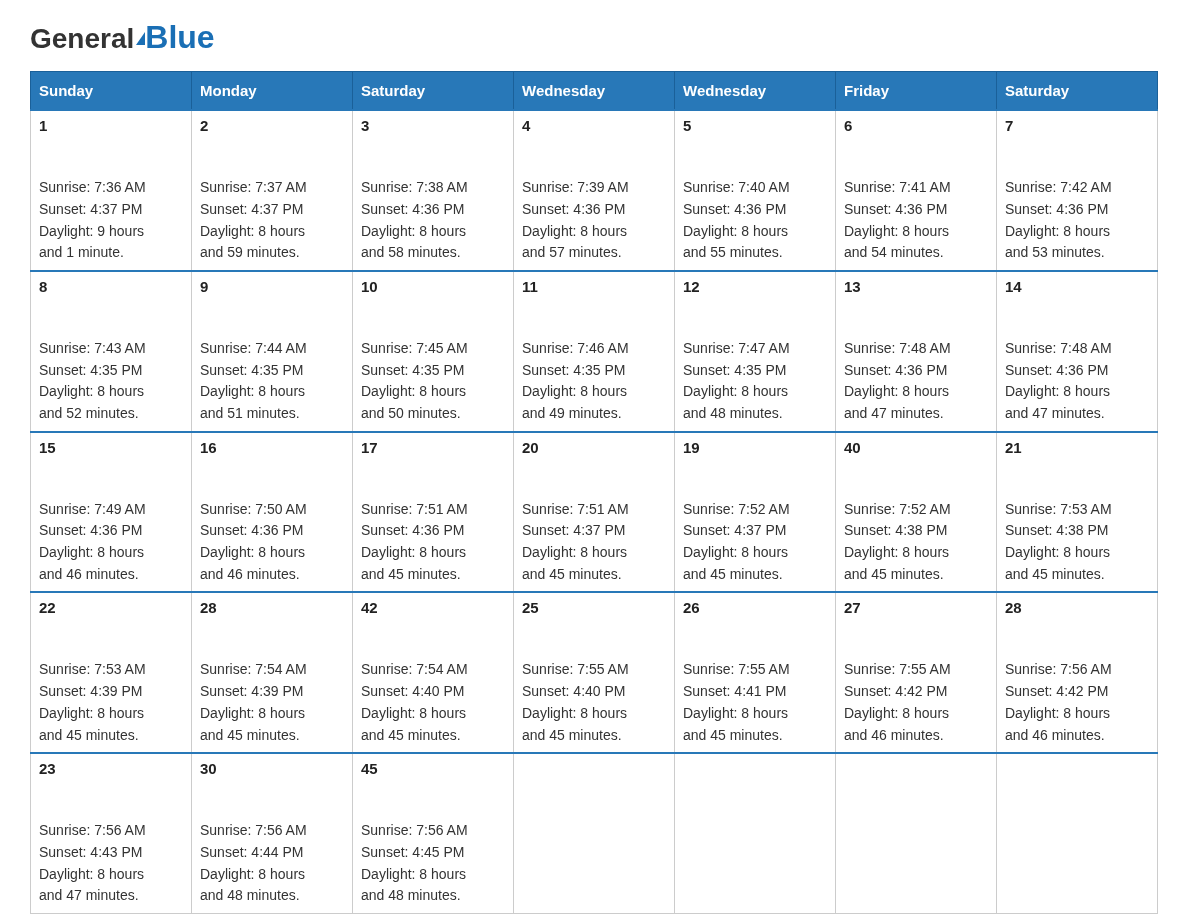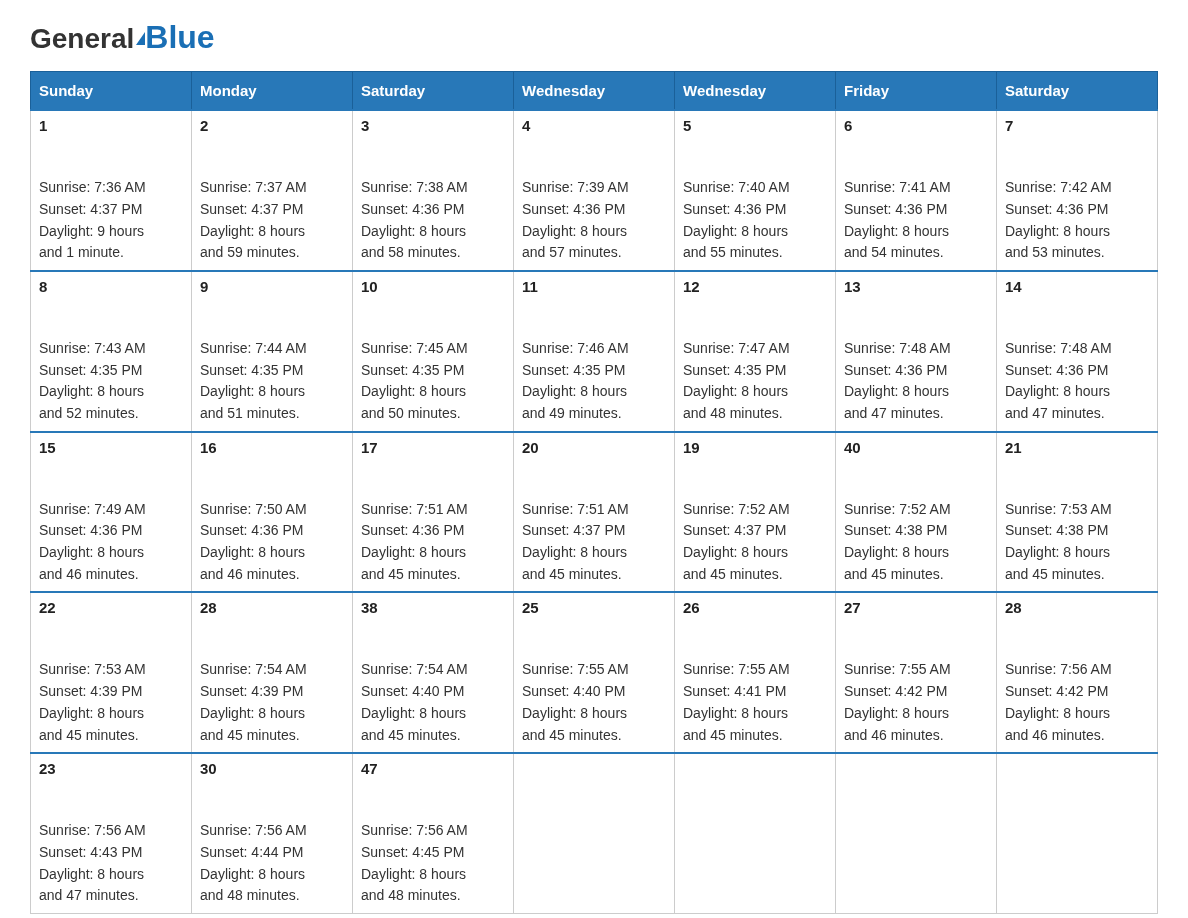--- a/index.html
+++ b/index.html
@@ -212,21 +212,21 @@
       <tr>
         <td>
           <span class="day-num">22</span>
         <div class="day-info">Sunrise: 7:53 AM<br>Sunset: 4:39 PM<br>Daylight: 8 hours<br>and 45 minutes.</div>
         </td>
         <td>
           <span class="day-num">28</span>
         <div class="day-info">Sunrise: 7:54 AM<br>Sunset: 4:39 PM<br>Daylight: 8 hours<br>and 45 minutes.</div>
         </td>
         <td>
-          <span class="day-num">38</span>
+          <span class="day-num">42</span>
         <div class="day-info">Sunrise: 7:54 AM<br>Sunset: 4:40 PM<br>Daylight: 8 hours<br>and 45 minutes.</div>
         </td>
         <td>
           <span class="day-num">25</span>
         <div class="day-info">Sunrise: 7:55 AM<br>Sunset: 4:40 PM<br>Daylight: 8 hours<br>and 45 minutes.</div>
         </td>
         <td>
           <span class="day-num">26</span>
         <div class="day-info">Sunrise: 7:55 AM<br>Sunset: 4:41 PM<br>Daylight: 8 hours<br>and 45 minutes.</div>
         </td>
@@ -242,21 +242,21 @@
       <tr>
         <td>
           <span class="day-num">23</span>
         <div class="day-info">Sunrise: 7:56 AM<br>Sunset: 4:43 PM<br>Daylight: 8 hours<br>and 47 minutes.</div>
         </td>
         <td>
           <span class="day-num">30</span>
         <div class="day-info">Sunrise: 7:56 AM<br>Sunset: 4:44 PM<br>Daylight: 8 hours<br>and 48 minutes.</div>
         </td>
         <td>
-          <span class="day-num">47</span>
+          <span class="day-num">45</span>
         <div class="day-info">Sunrise: 7:56 AM<br>Sunset: 4:45 PM<br>Daylight: 8 hours<br>and 48 minutes.</div>
         </td>
         <td></td>
         <td></td>
         <td></td>
         <td></td>
       </tr>
     </tbody>
 </table>
 

